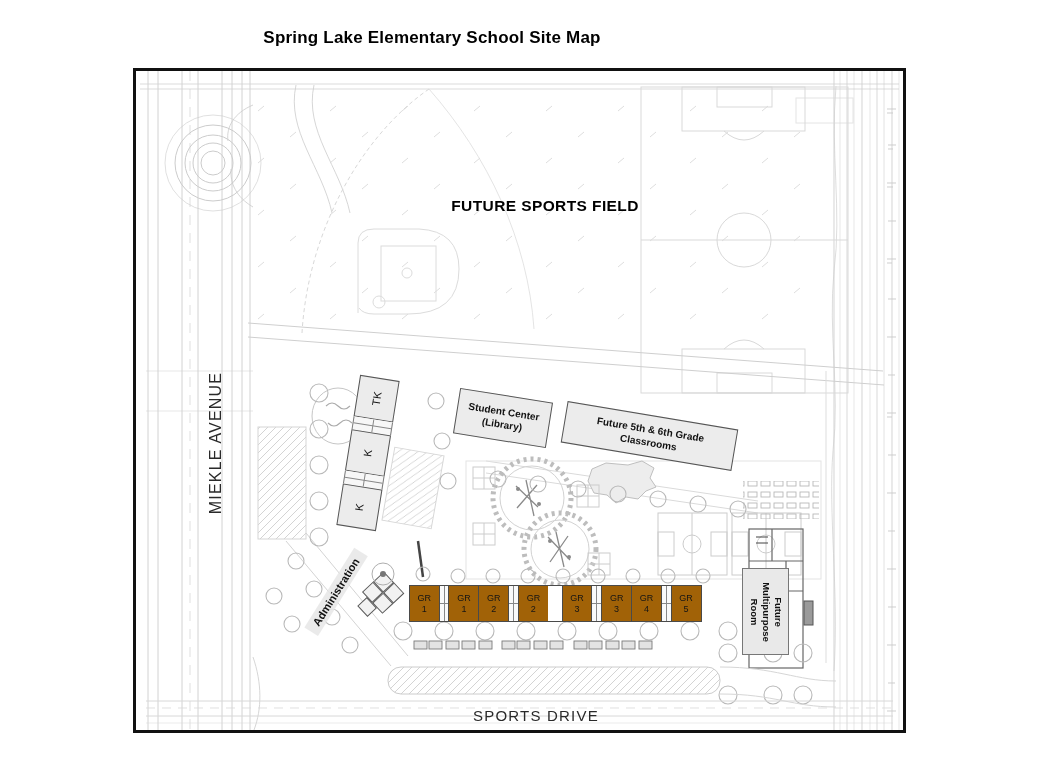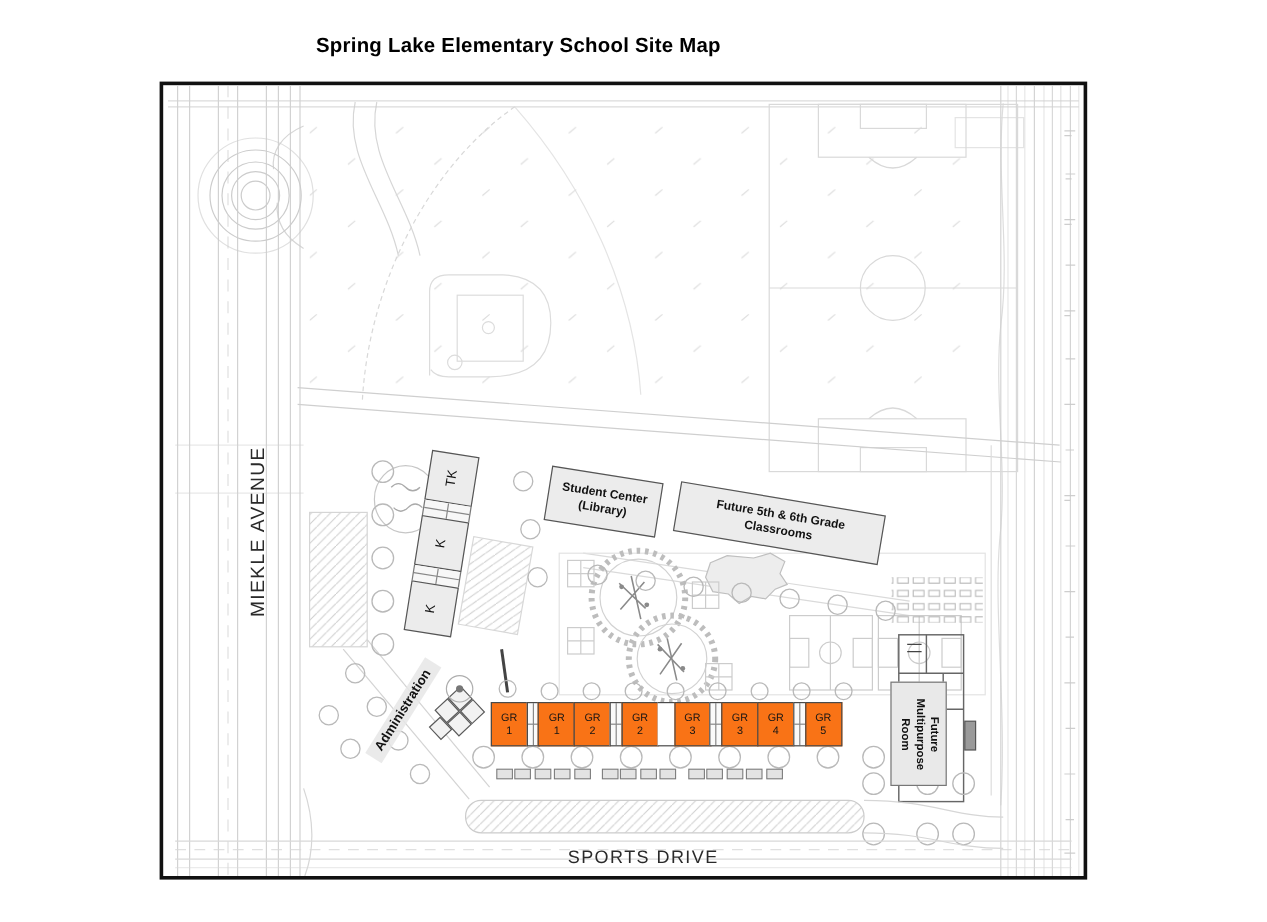--- a/index.html
+++ b/index.html
@@ -31,21 +31,21 @@
         font-size:11px;font-weight:bold;background:rgba(230,230,230,.85);padding:2px 8px;color:#111;}
   
   .bldg{position:absolute;z-index:2;background:#ececec;border:1.4px solid #555;box-sizing:border-box;
         display:flex;flex-direction:column;align-items:center;justify-content:center;
         font-weight:bold;color:#111;text-align:center;}
   .stucen{left:320px;top:324px;width:94px;height:46px;transform:rotate(9deg);font-size:10px;line-height:1.3;}
   .futcls{left:427px;top:344px;width:173px;height:42px;transform:rotate(9.5deg);font-size:10px;line-height:1.3;}
   
   .grrow{position:absolute;left:274px;top:514px;height:37px;z-index:2;display:flex;}
   .grcell{width:31px;box-sizing:border-box;border:1.2px solid #4a4a4a;margin-left:-1.2px;
-        background:#f97316;display:flex;flex-direction:column;align-items:center;justify-content:center;
+        background:#a16207;display:flex;flex-direction:column;align-items:center;justify-content:center;
         font-size:9px;line-height:1.15;color:#151515;}
   .grconn{width:11px;box-sizing:border-box;border:1.2px solid #4a4a4a;margin-left:-1.2px;
         background:
           linear-gradient(#888,#888) center/1px 100% no-repeat,
           linear-gradient(#888,#888) center/100% 1px no-repeat,#fafafa;}
   .grgap{width:15px;box-sizing:border-box;border-top:1.2px solid #4a4a4a;border-bottom:1.2px solid #4a4a4a;
         margin-left:-1.2px;background:#fff;}
   
   .multi{position:absolute;left:606px;top:497px;width:47px;height:87px;z-index:2;
         background:#e9e9e9;border:1.2px solid #777;box-sizing:border-box;}
@@ -285,20 +285,21 @@
       <g stroke="#d8d8d8" stroke-width="1" fill="none">
         <path d="M10,630 H757"></path>
         <path d="M10,637 H757" stroke-dasharray="9 7" opacity=".8"></path>
         <path d="M10,645 H757"></path>
         <path d="M10,652 H757" opacity=".5"></path>
       </g>
     </svg>
 
     <div class="lbl street miekle">MIEKLE AVENUE</div>
     <div class="lbl street banks">SPORTS DRIVE</div>
+    <div class="lbl sports">FUTURE SPORTS FIELD</div>
 
     <div class="tkwing">
       <div class="room">
         <span>TK</span>
       </div>
       <div class="conn"></div>
       <div class="room">
         <span>K</span>
       </div>
       <div class="conn"></div>

